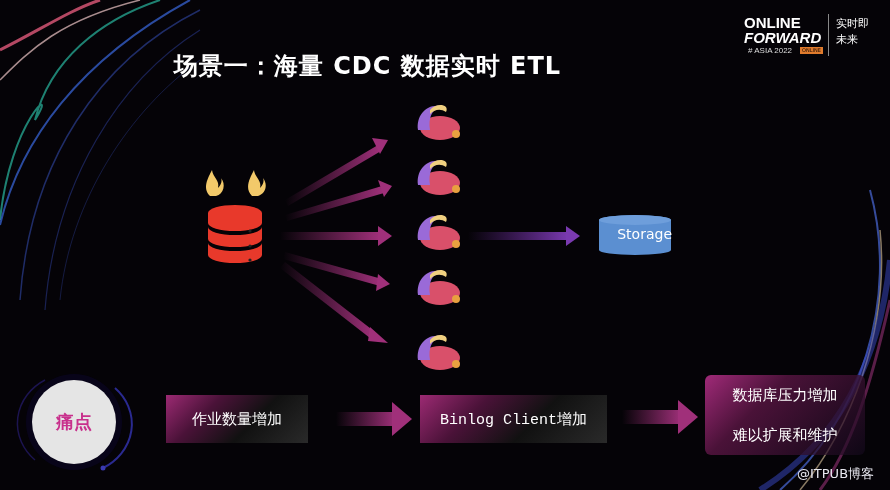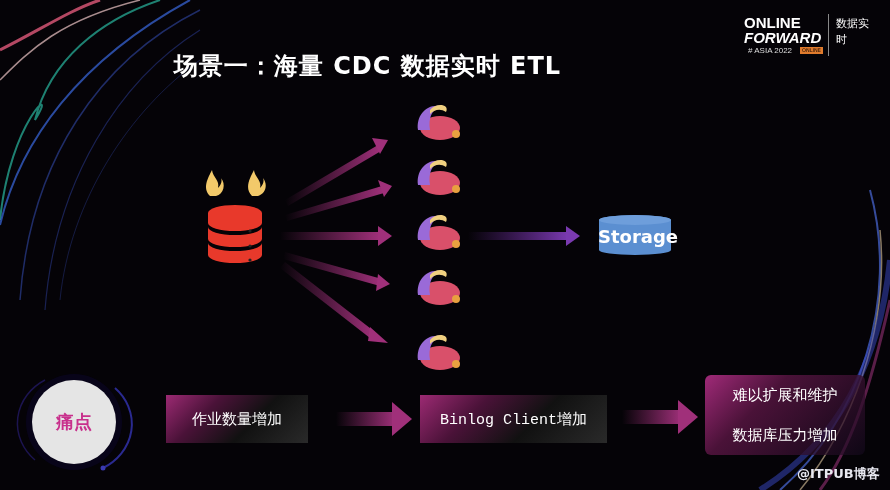--- a/index.html
+++ b/index.html
@@ -17,21 +17,21 @@
   .logo { position:absolute; left:740px; top:12px; width:150px; height:50px; }
   .logo .l1, .logo .l2 { position:absolute; left:4px; font-family:"Liberation Sans", sans-serif; font-weight:bold; font-size:15px; line-height:15px; color:#fff; }
   .logo .l1 { top:3px; }
   .logo .l2 { top:18px;font-style:italic; }
   .logo .l3 { position:absolute; left:8px; top:34px; font-family:"Liberation Sans", sans-serif; font-size:8px; color:#ddd; }
   .logo .tag { position:absolute; left:60px; top:35px; background:#e07b2d; color:#1a0a00; font-size:5px; padding:0 2px; height:7px; line-height:7px; }
   .logo .sep { position:absolute; left:88px; top:2px; width:1px; height:42px; background:#888; }
   .logo .cn { position:absolute; left:96px; top:4px; font-size:11px; line-height:16px; color:#fff; width:34px; }
   .db { position:absolute; left:200px; top:168px; }
   .storage { position:absolute; left:598px; top:214px; width:74px; height:42px; }
-  .storage .label { position:absolute; left:0; top:12px; width:74px; text-align:left; font-size:18px; color:#fff;font-weight:bold; }
+  .storage .label { position:absolute; left:0; top:12px; width:74px; text-align:right; font-size:14px; color:#fff; }
   .squirrel { position:absolute; width:52px; height:42px; }
   .painpoint {
     position:absolute; left:32px; top:380px; width:84px; height:84px; border-radius:50%;
     background:#e5e5e5; display:flex; align-items:center; justify-content:center;
     color:#c8308c; font-weight:bold; font-size:18px;
     box-shadow:0 0 0 6px rgba(27,13,136,0.15);
   }
   .ring { position:absolute; left:15px; top:368px; width:120px; height:110px; }
   .box {
     position:absolute; height:48px;
@@ -39,21 +39,21 @@
     color:#fff; font-size:15px; display:flex; align-items:center; justify-content:center;
   }
   .box1 { left:166px; top:395px; width:142px; }
   .box2 { left:420px; top:395px; width:187px;font-family:Liberation Mono, monospace; }
   .box3 {
     left:705px; top:375px; width:160px; height:80px; border-radius:6px;
     flex-direction:column; justify-content:space-around;
     background:linear-gradient(135deg, #a02a78 0%, #4a1238 35%, rgba(20,10,30,0.6) 100%);
   }
   .box3 span { display:block; font-size:15px; }
-  .watermark { position:absolute; left:797px; top:465px; font-size:13px; font-weight:bold; color:#e8e8f0; }
+  .watermark { position:absolute; left:797px; top:465px; font-size:13px; font-weight:normal; color:#e8e8f0; }
   svg { overflow:visible; }
 </style>
 </head>
 <body>
 
 <svg class="bg-swirl" width="890" height="490" viewBox="0 0 890 490">
   <defs>
     <linearGradient id="sw1" x1="0" y1="0" x2="1" y2="1">
       <stop offset="0" stop-color="#e0506a"></stop>
       <stop offset="0.5" stop-color="#3cc4b0"></stop>
@@ -74,21 +74,21 @@
 </svg>
 
 <div class="title">场景一：海量 CDC 数据实时 ETL</div>
 
 <div class="logo">
   <div class="l1">ONLINE</div>
   <div class="l2">FORWARD</div>
   <div class="l3"># ASIA 2022</div>
   <div class="tag">ONLINE</div>
   <div class="sep"></div>
-  <div class="cn">数据实时</div>
+  <div class="cn">实时即未来</div>
 </div>
 
 <svg style="position:absolute;left:0;top:0" width="890" height="490">
   <defs>
     <linearGradient id="ag" x1="0" y1="0" x2="1" y2="0">
       <stop offset="0" stop-color="#a0307a" stop-opacity="0"></stop>
       <stop offset="1" stop-color="#a0307a"></stop>
     </linearGradient>
     <linearGradient id="ag2" x1="0" y1="0" x2="1" y2="0">
       <stop offset="0" stop-color="#6a2a9a" stop-opacity="0"></stop>
@@ -194,17 +194,17 @@
 </svg>
 <div class="painpoint">痛点</div>
 
 <div class="box box1">
   <span>作业数量增加</span>
 </div>
 <div class="box box2">
   <span>Binlog Client增加</span>
 </div>
 <div class="box box3">
+  <span>数据库压力增加</span>
   <span>难以扩展和维护</span>
-  <span>数据库压力增加</span>
 </div>
 
 <div class="watermark">@ITPUB博客</div>
 
 </body></html>

